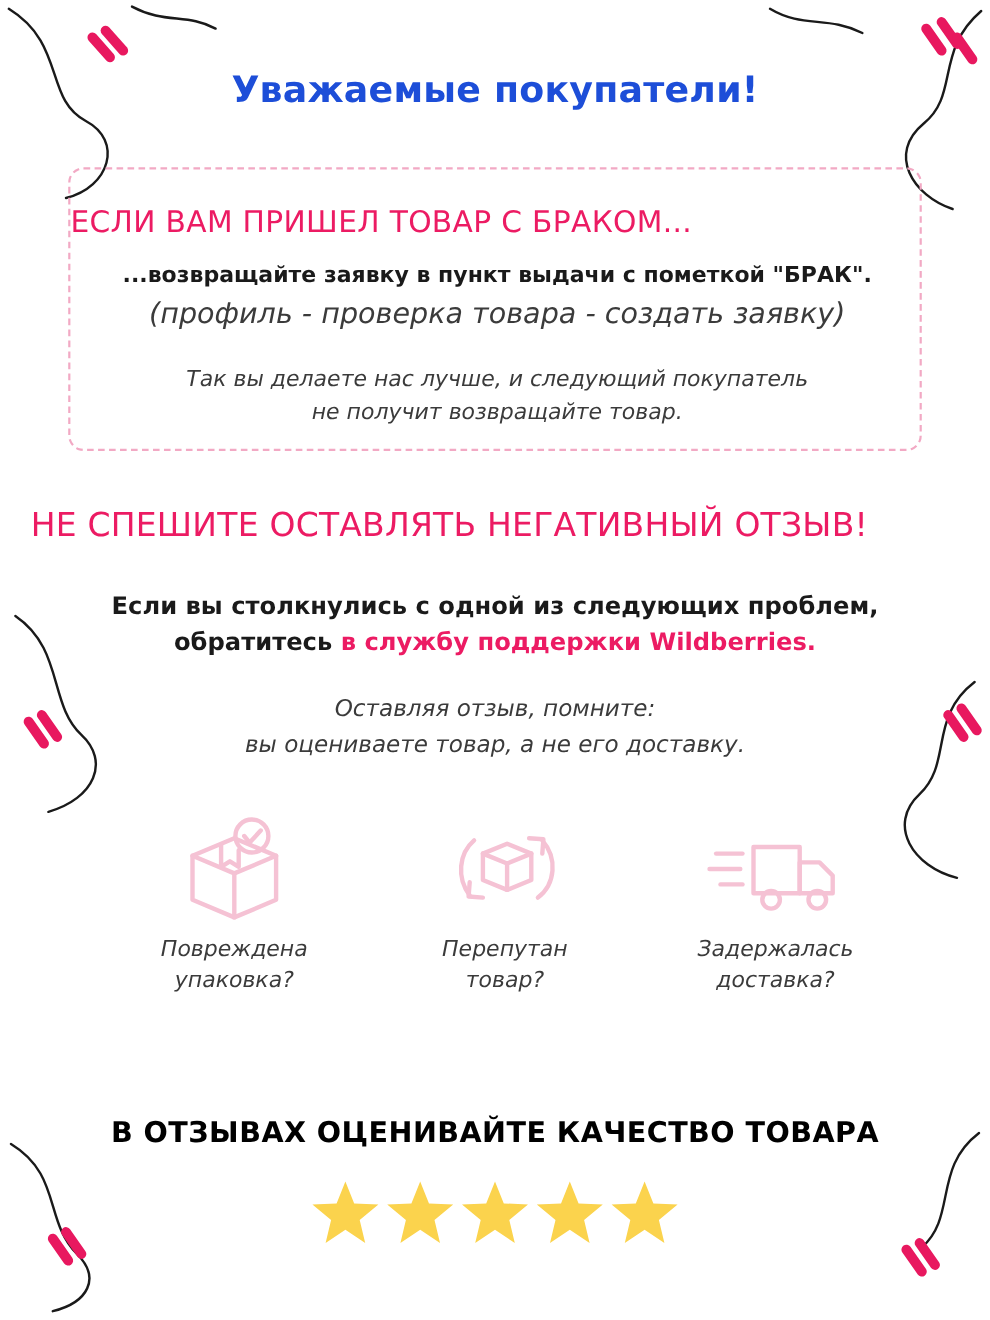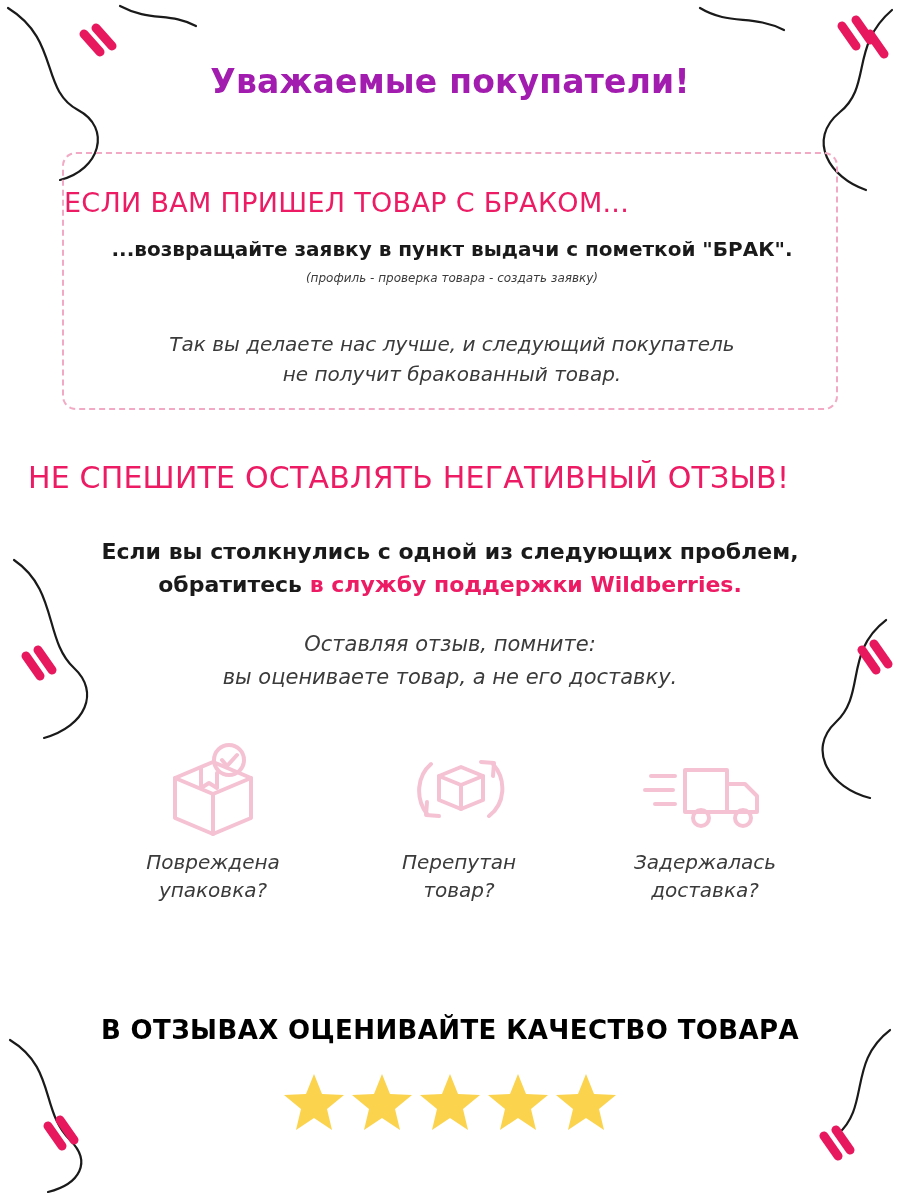--- a/index.html
+++ b/index.html
@@ -35,21 +35,21 @@
 
   
   .main-title {
     position: absolute;
     top: 62px;
     left: 0;
     width: 900px;
     text-align: center;
     font-size: 33px;
     font-weight: bold;
-    color: #a21caf;
+    color: #1d4ed8;
     letter-spacing: 0.2px;
     font-family: "DejaVu Sans", sans-serif;
   }
 
   
   .defect-box {
     position: absolute;
     left: 62px;
     top: 152px;
     width: 776px;
@@ -77,21 +77,21 @@
     font-size: 20px;
     font-weight: bold;
     color: #1a1a1a;
   }
   .defect-line2 {
     position: absolute;
     top: 117px;
     left: 0;
     width: 776px;
     text-align: center;
-    font-size: 12px;
+    font-size: 26px;
     color: #3b3b3b;
     font-style: italic;
   }
   .defect-line3 {
     position: absolute;
     top: 175px;
     left: 0;
     width: 776px;
     text-align: center;
     font-size: 20px;
@@ -228,21 +228,21 @@
 
   <div class="content">
 
     <div class="main-title">Уважаемые покупатели!</div>
 
     <div class="defect-box">
       <div class="defect-title">ЕСЛИ ВАМ ПРИШЕЛ ТОВАР С БРАКОМ...</div>
       <div class="defect-line1">...возвращайте заявку в пункт выдачи с пометкой "БРАК".</div>
       <div class="defect-line2">(профиль - проверка товара - создать заявку)</div>
       <div class="defect-line3" style="white-space: pre-line;">Так вы делаете нас лучше, и следующий покупатель
-не получит бракованный товар.</div>
+не получит возвращайте товар.</div>
     </div>
 
     <div class="negative-title">НЕ СПЕШИТЕ ОСТАВЛЯТЬ НЕГАТИВНЫЙ ОТЗЫВ!</div>
 
     <div class="problems-text">
       <span>Если вы столкнулись с одной из следующих проблем,</span><br>
       <span>обратитесь </span><span class="accent">в службу поддержки Wildberries.</span>
     </div>
 
     <div class="remember-text" style="white-space: pre-line;">Оставляя отзыв, помните:

